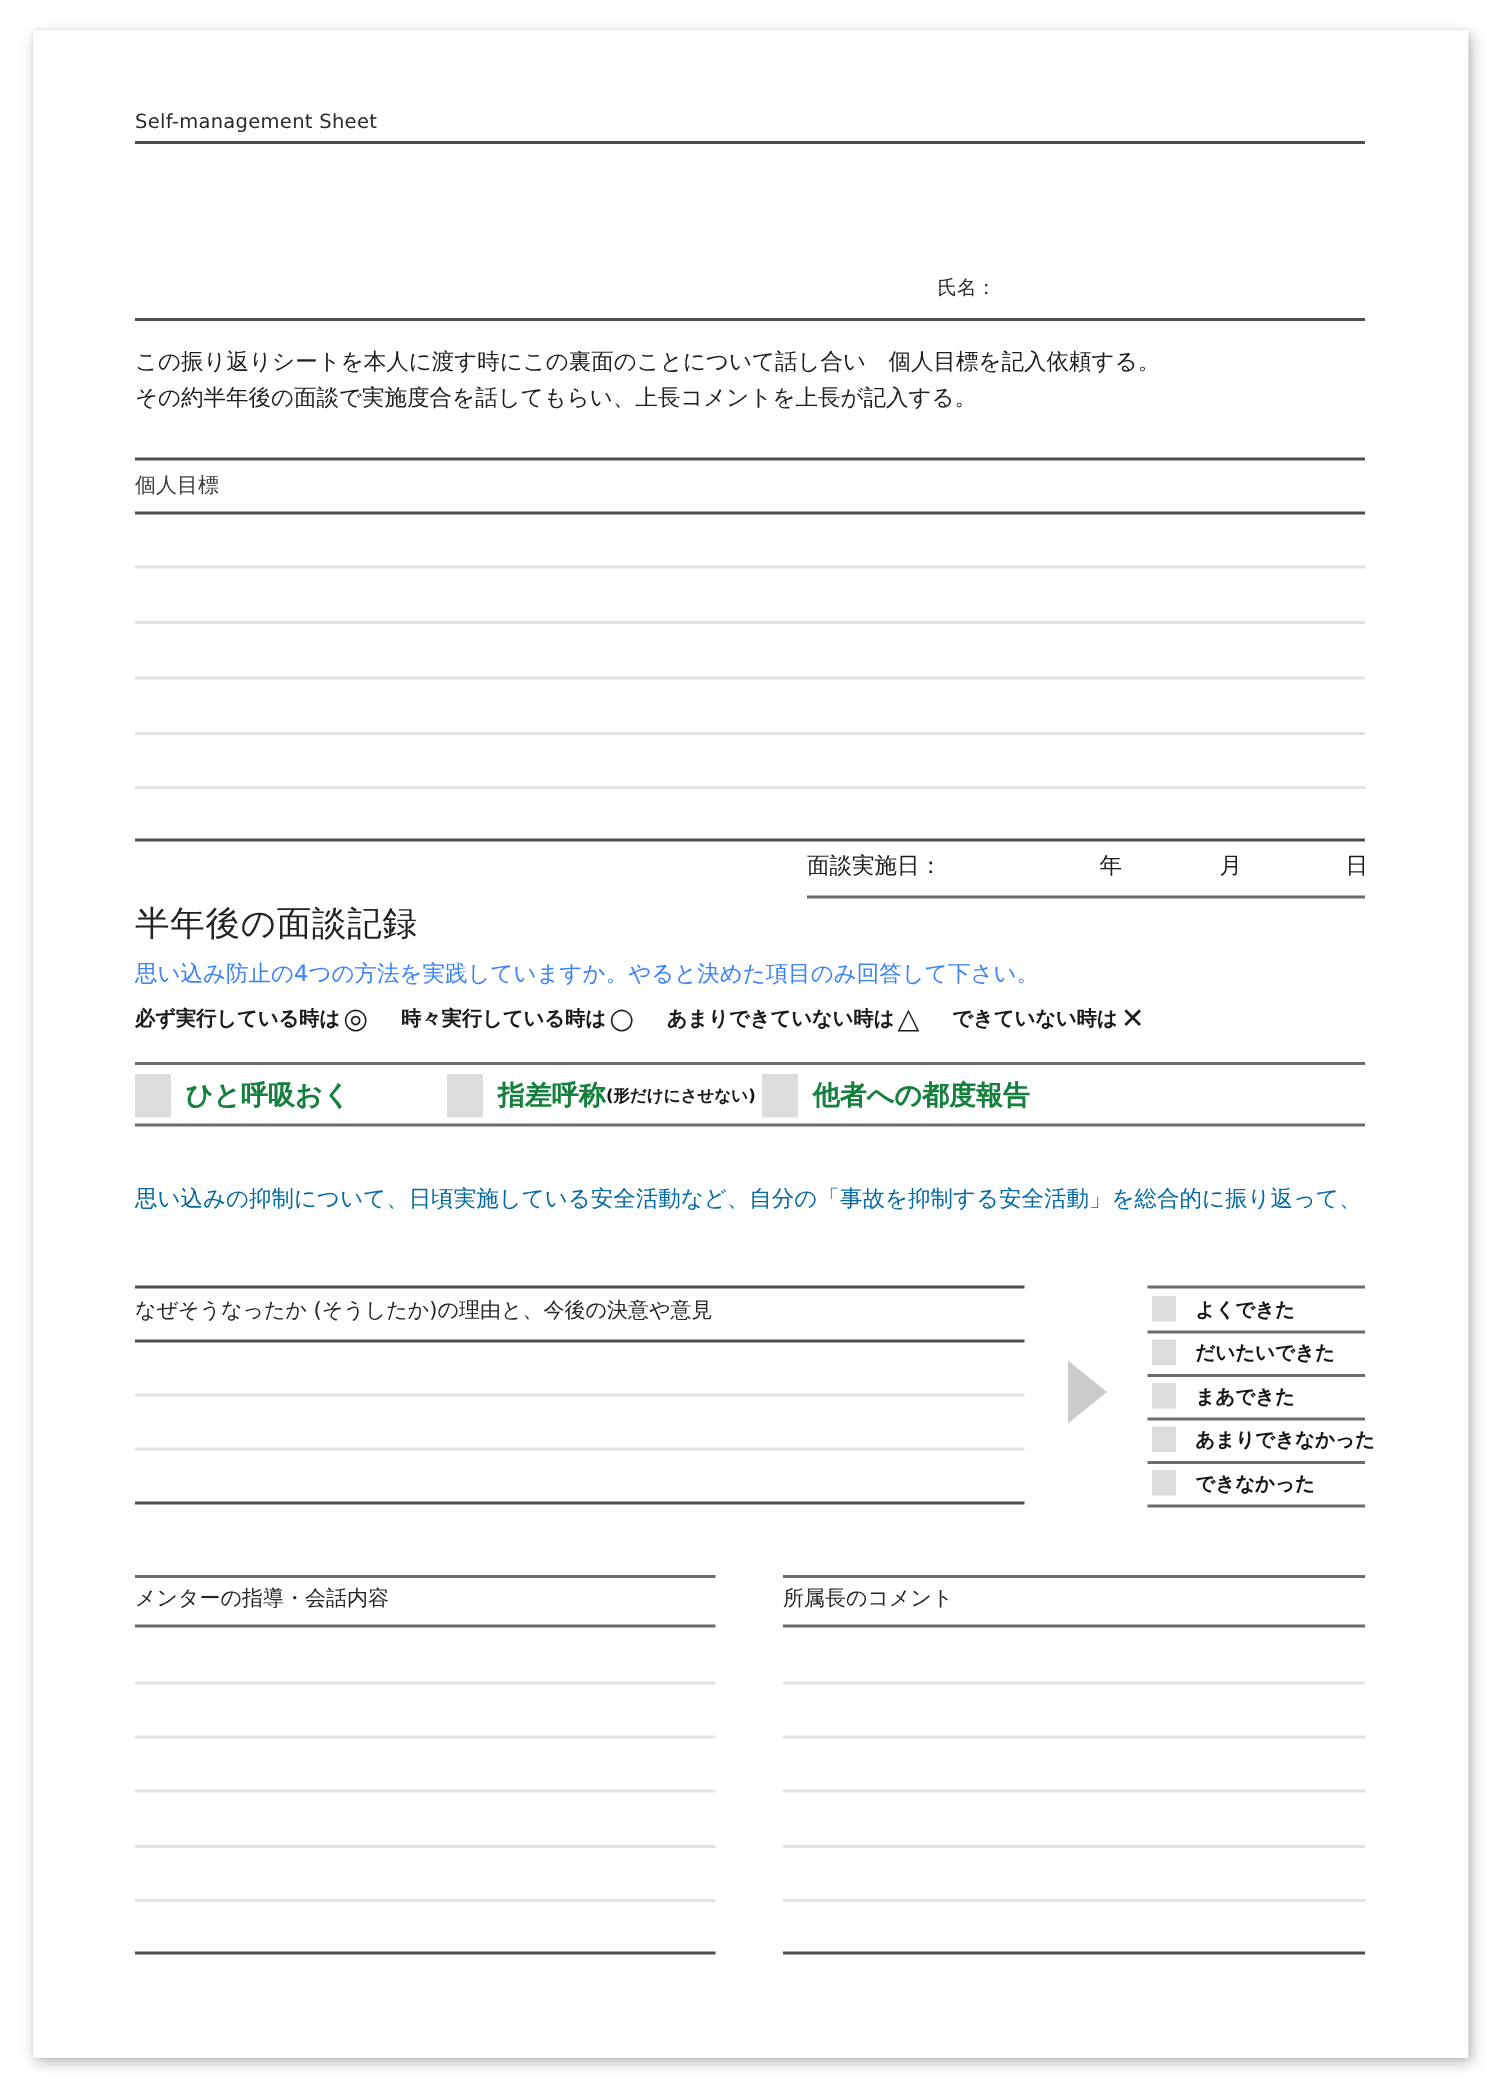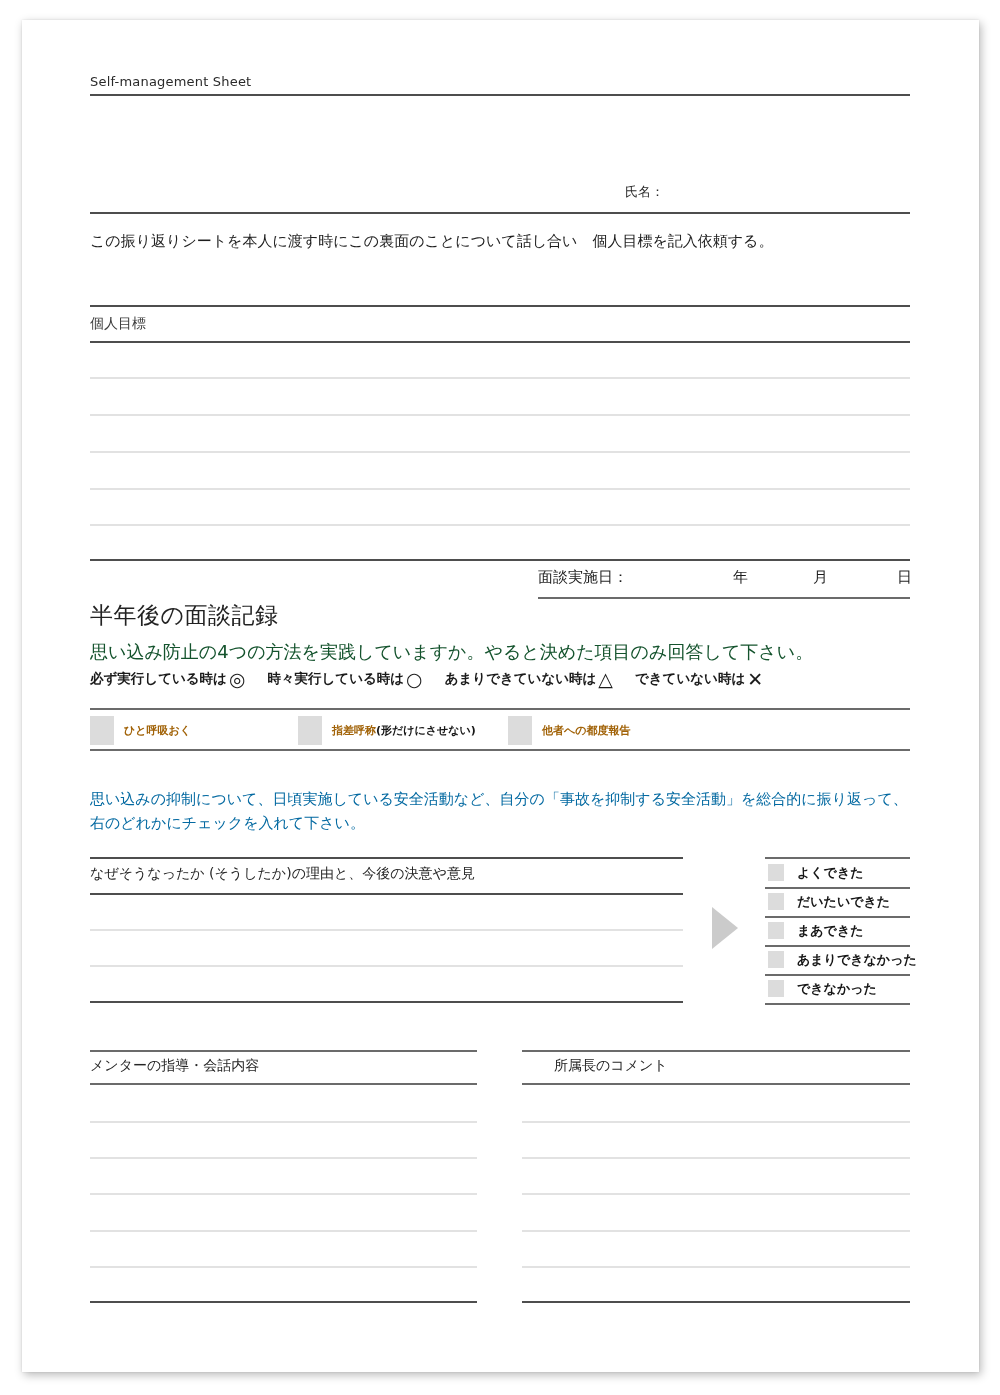--- a/index.html
+++ b/index.html
@@ -24,62 +24,63 @@
 
   .goal-label { position:absolute; left:68px; top:295px; font-size:14px; color:#3c3c3c; }
 
   .date-row { position:absolute; left:516px; top:548px; width:372px; font-size:15px; color:#1d1d1d; }
   .date-row .lbl { position:absolute; left:0; top:0; }
   .date-row .yr  { position:absolute; left:195px; top:0; }
   .date-row .mo  { position:absolute; left:275px; top:0; }
   .date-row .dy  { position:absolute; left:359px; top:0; }
 
   .section-heading { position:absolute; left:68px; top:580px; font-size:23px; color:#222222; font-weight:500; letter-spacing:0.5px; }
-  .question { position:absolute; left:68px; top:620px; font-size:18px; color:#14532d; }
+  .question { position:absolute; left:68px; top:620px; font-size:15px; color:#3b82f6; }
 
   .legend { position:absolute; left:68px; top:646px; height:26px; display:flex; align-items:center; gap:22px;justify-content:flex-end; }
   .legend .item { display:flex; align-items:center; font-size:13.5px; font-weight:bold; color:#1b1b1b; }
   .legend .sym { font-size:19px; font-weight:400; margin-left:2px; color:#1b1b1b; }
 
   .method-col { position:absolute; top:693px; height:34px; display:flex; align-items:center; }
   .method-col .box { width:24px; height:29px; background:#dcdcdc; margin-right:10px; flex:none; }
-  .method-col .lbl { font-size:11px; font-weight:bold; color:#a16207; white-space:nowrap; }
+  .method-col .lbl { font-size:18px; font-weight:bold; color:#15803d; white-space:nowrap; }
   .method-col .note{ font-size:11px; font-weight:600; color:#161616; white-space:nowrap; }
   .mc1 { left:68px; }  .mc2 { left:276px; }  .mc3 { left:486px; }  .mc4 { left:696px; }
 
   .instruction { position:absolute; left:68px; top:767px; font-size:15px; color:#0369a1; line-height:24px; }
 
   .reason-label { position:absolute; left:68px; top:845px; font-size:14px; color:#252525; }
 
   .arrow-right {
     position:absolute; left:690px; top:887px; width:0; height:0;
     border-left:26px solid #cbcbcb; border-top:21px solid transparent; border-bottom:21px solid transparent;
   }
 
   .rating-row { position:absolute; left:743px; width:145px; height:29px; display:flex; align-items:center; }
   .rating-row .box { width:16px; height:17px; background:#dcdcdc; margin-left:3px; margin-right:13px; flex:none; }
   .rating-row .lbl { font-size:13px; font-weight:600; color:#161616; white-space:nowrap; }
   .rr1 { top:838px; } .rr2 { top:867px; } .rr3 { top:896px; } .rr4 { top:925px; } .rr5 { top:954px; }
 
   .bottom-label { position:absolute; top:1037px; font-size:14px; color:#252525; }
-  .bl-left { left:68px; } .bl-right { left:500px;margin-left:32px; }
+  .bl-left { left:68px; } .bl-right { left:500px; }
 </style>
 </head>
 <body>
 
 <div class="canvas">
   <div class="sheet">
 
     <div class="eng-title">Self-management Sheet</div>
     <div class="ln dark" style="left:68px; top:74px; width:820px;"></div>
     <div class="name-label">氏名：</div>
     <div class="ln dark" style="left:68px; top:192px; width:820px;"></div>
 
     <div class="intro">
       <div>この振り返りシートを本人に渡す時にこの裏面のことについて話し合い　個人目標を記入依頼する。</div>
+      <div>その約半年後の面談で実施度合を話してもらい、上長コメントを上長が記入する。</div>
     </div>
 
     <div class="ln dark" style="left:68px; top:285px; width:820px;"></div>
     <div class="goal-label">個人目標</div>
     <div class="ln dark" style="left:68px; top:321px; width:820px;"></div>
     <div class="ln light" style="left:68px; top:357px; width:820px;"></div>
     <div class="ln light" style="left:68px; top:394px; width:820px;"></div>
     <div class="ln light" style="left:68px; top:431px; width:820px;"></div>
     <div class="ln light" style="left:68px; top:468px; width:820px;"></div>
     <div class="ln light" style="left:68px; top:504px; width:820px;"></div>
@@ -128,21 +129,20 @@
     </div>
     <div class="method-col mc3">
       <span class="box"></span>
       <span class="lbl">他者への都度報告</span>
       <span class="note"></span>
     </div>
     <div class="ln med" style="left:68px; top:729px; width:820px;"></div>
 
     <div class="instruction">
       <div>思い込みの抑制について、日頃実施している安全活動など、自分の「事故を抑制する安全活動」を総合的に振り返って、</div>
-      <div>右のどれかにチェックを入れて下さい。</div>
     </div>
 
     <div class="ln dark" style="left:68px; top:837px; width:593px;"></div>
     <div class="reason-label">なぜそうなったか (そうしたか)の理由と、今後の決意や意見</div>
     <div class="ln dark" style="left:68px; top:873px; width:593px;"></div>
     <div class="ln light" style="left:68px; top:909px; width:593px;"></div>
     <div class="ln light" style="left:68px; top:945px; width:593px;"></div>
     <div class="ln dark" style="left:68px; top:981px; width:593px;"></div>
 
     <div class="arrow-right"></div>

